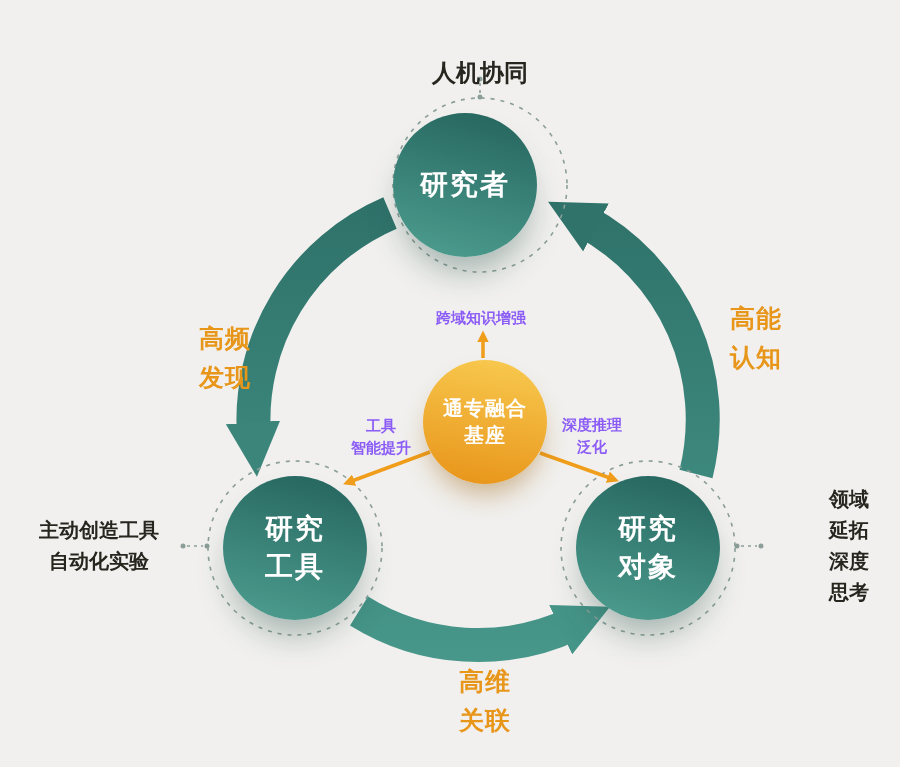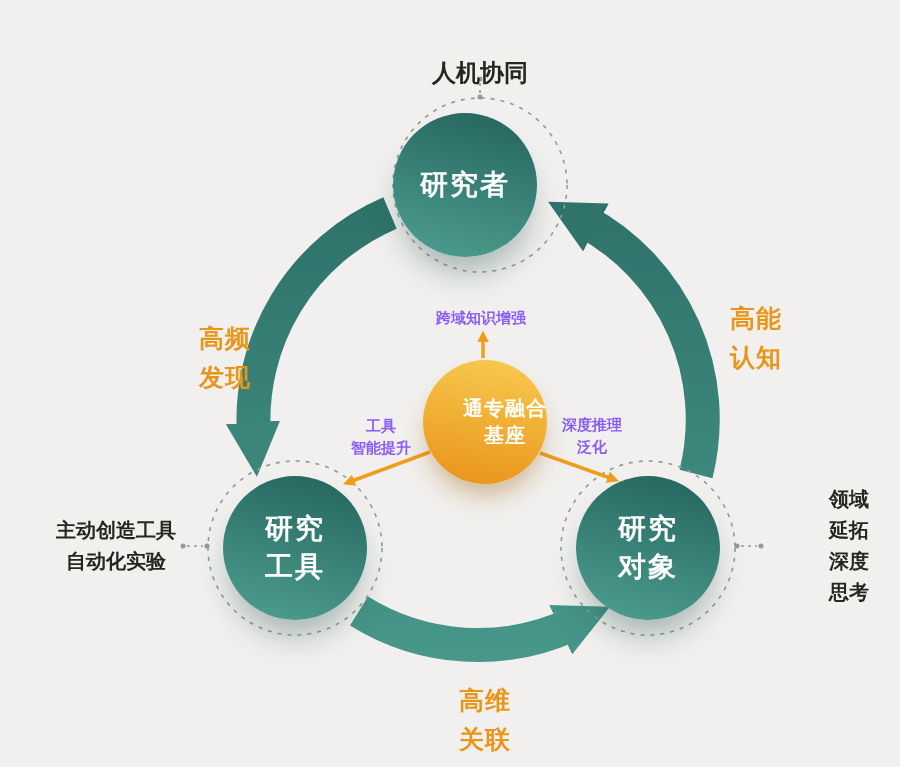--- a/index.html
+++ b/index.html
@@ -27,46 +27,46 @@
   .node-label {
     color:#ffffff; font-size:28px; font-weight:700;
     letter-spacing:2px; line-height:1.35; text-align:center;
     white-space:pre-line;
   }
 
   .core-node {
     position:absolute; left:423px; top:360px;
     width:124px; height:124px; border-radius:50%;
     background: linear-gradient(190deg, #f8c84e 5%, #e8961b 95%);
-    display:flex; align-items:center; justify-content:flex-end;
+    display:flex; align-items:center; justify-content:center;
     box-shadow: 0 16px 26px -6px rgba(160,105,25,.45);
   }
   .core-label {
     color:#ffffff; font-size:20px; font-weight:700;
     letter-spacing:1px; line-height:1.35; text-align:center;
     white-space:pre-line;
   }
 
   .floating {
     position:absolute; transform:translate(-50%,-50%);
     text-align:center; white-space:pre-line;
   }
   .cycle-label {
     color:#e8961a; font-size:25px; font-weight:700;
     line-height:1.55; letter-spacing:1px;
   }
   .pos-cycle-left   { left:205px; top:358px;margin-left:20px; }
   .pos-cycle-right  { left:748px; top:338px;margin-left:8px; }
-  .pos-cycle-bottom { left:485px; top:720px; }
+  .pos-cycle-bottom { left:485px; top:701px; }
 
   .annotation {
     color:#26261f; font-size:20px; font-weight:700; line-height:1.55;
   }
   .pos-anno-top   { left:480px; top:73px; font-size:24px; }
-  .pos-anno-left  { left:116px; top:546px; }
+  .pos-anno-left  { left:99px; top:546px; }
   .pos-anno-right { left:817px; top:546px;margin-left:32px; }
 
   .core-link-label {
     color:#8b5cf6; font-size:15px; font-weight:700; line-height:1.45;
   }
   .pos-link-up    { left:481px; top:318px; }
   .pos-link-left  { left:381px; top:437px; }
   .pos-link-right { left:592px; top:436px; }
 </style>
 </head>

